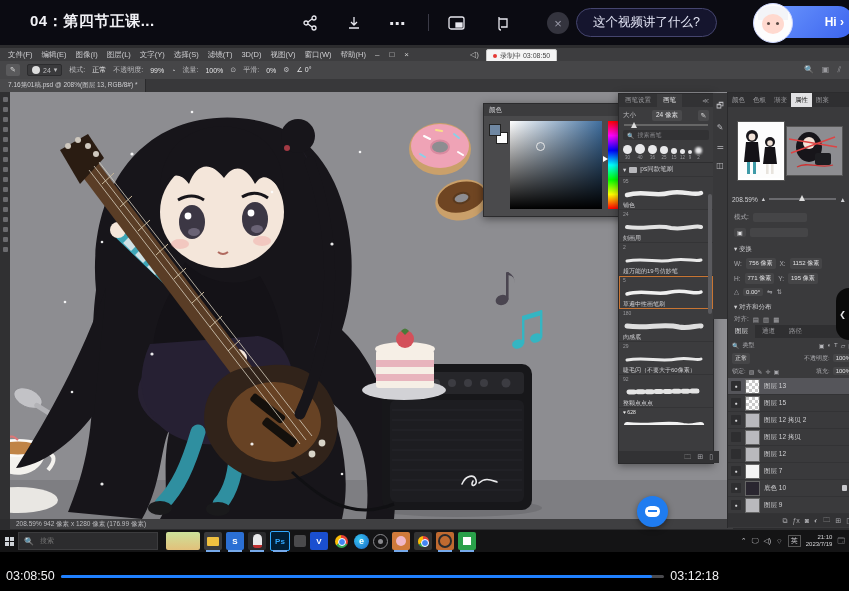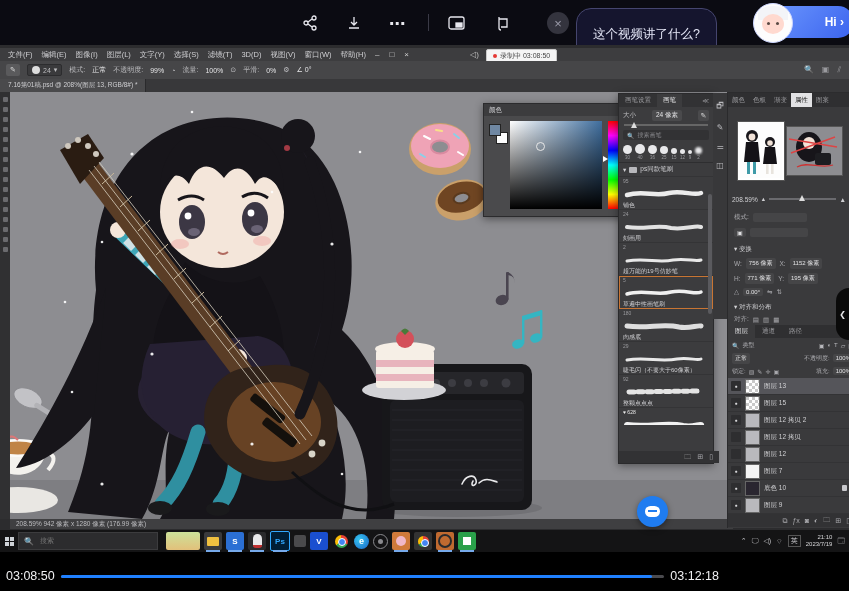--- a/index.html
+++ b/index.html
@@ -6,21 +6,21 @@
   #app{position:relative;width:849px;height:591px;overflow:hidden;background:#000;
        font-family:"Liberation Sans","DejaVu Sans",sans-serif;-webkit-font-smoothing:antialiased;}
   .abs{position:absolute;}
   
   #topbar{left:0;top:0;width:849px;height:45px;background:#0b0b12;color:#f2f2f6;}
   .tb-title{left:30px;top:12px;font-size:15px;font-weight:bold;letter-spacing:.5px;}
   .tb-icon{top:11px;width:24px;height:24px;color:#e8e8ee;display:flex;align-items:center;justify-content:center;}
   .tb-sep{left:428px;top:14px;width:1px;height:17px;background:#3a3a46;}
   .tb-close{left:547px;top:12px;width:22px;height:22px;border-radius:50%;background:#34343e;color:#9a9aa8;
             font-size:13px;display:flex;align-items:center;justify-content:center;}
-  .ask-pill{left:576px;top:8px;height:27px;padding:12px 16px;border-radius:15px;background:#15152e;
+  .ask-pill{left:576px;top:8px;height:27px;padding:0 16px;border-radius:15px;background:#15152e;
             border:1px solid #45456e;color:#e3e5f5;font-size:12.5px;display:flex;align-items:center;}
   .hi-pill{left:757px;top:6px;width:87px;height:32px;border-radius:17px;
            background:linear-gradient(135deg,#6f9bff,#3b63ee);display:flex;align-items:center;justify-content:flex-end;padding-right:10px;}
   .hi-label{color:#fff;font-size:12px;font-weight:bold;}
   .avatar{left:753px;top:3px;width:38px;height:38px;border-radius:50%;background:#fdfdfd;overflow:hidden;border:1px solid #cdd6ff;}
   .avatar .face{position:absolute;left:8px;top:10px;width:22px;height:20px;border-radius:50%;background:#ffd9cf;}
   .avatar .hood{position:absolute;left:4px;top:2px;width:30px;height:14px;border-radius:50% 50% 0 0;background:#f3f4f8;}
   .avatar .eye{position:absolute;width:3px;height:3px;border-radius:50%;background:#5a4a44;top:18px;}
   
   #video{left:0;top:45px;width:849px;height:507px;background:#2c2c2e;overflow:hidden;}
@@ -143,20 +143,21 @@
   .chatfab .bubble::before{content:"";position:absolute;left:3px;top:4px;width:9px;height:2px;background:#1f7cf0;}
   .drawer{left:836px;top:243px;width:13px;height:52px;background:#0a0a0a;border-radius:26px 0 0 26px;color:#e8e8ea;
           display:flex;align-items:center;justify-content:center;font-size:8px;}
 </style>
 </head>
 <body>
 
 <div id="app">
 
   <div id="topbar" class="abs">
+    <div class="abs tb-title">04：第四节正课...</div>
     <div class="abs tb-icon" style="left:298px;">
       <svg width="16" height="16" viewBox="0 0 16 16">
           <g stroke="#e8e8ee" stroke-width="1.3" fill="none">
       <circle cx="12" cy="3" r="2"></circle>
             <circle cx="4" cy="8" r="2"></circle>
             <circle cx="12" cy="13" r="2"></circle>
       <path d="M6 7l4-3M6 9l4 3"></path>
           </g>
         </svg>
     </div>

